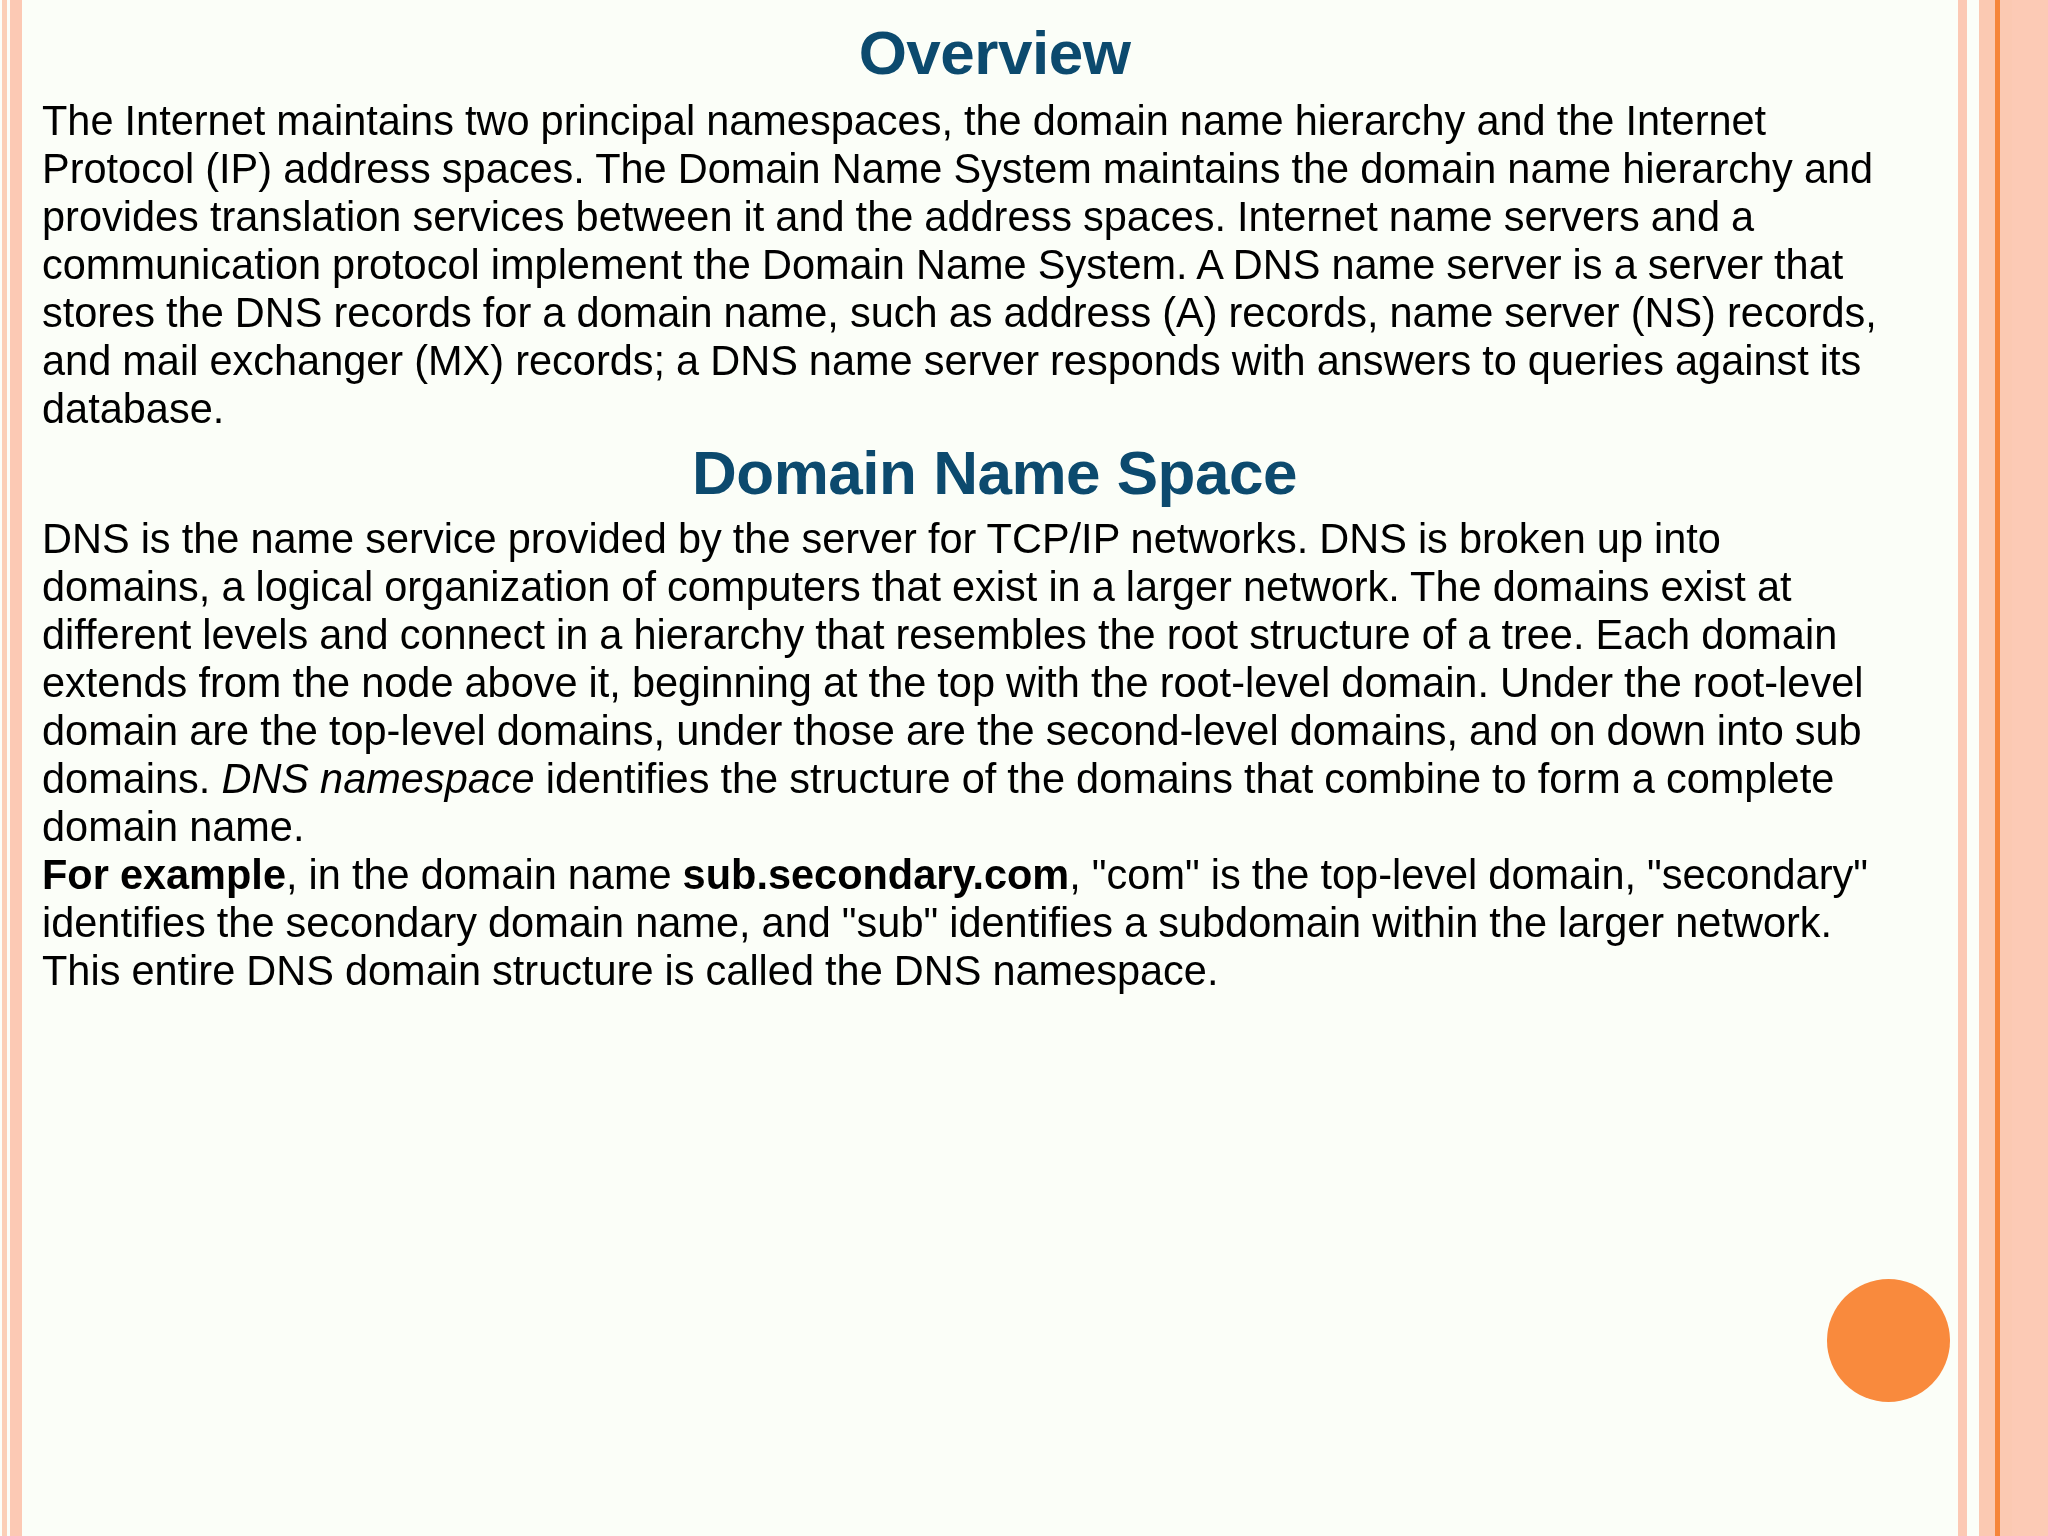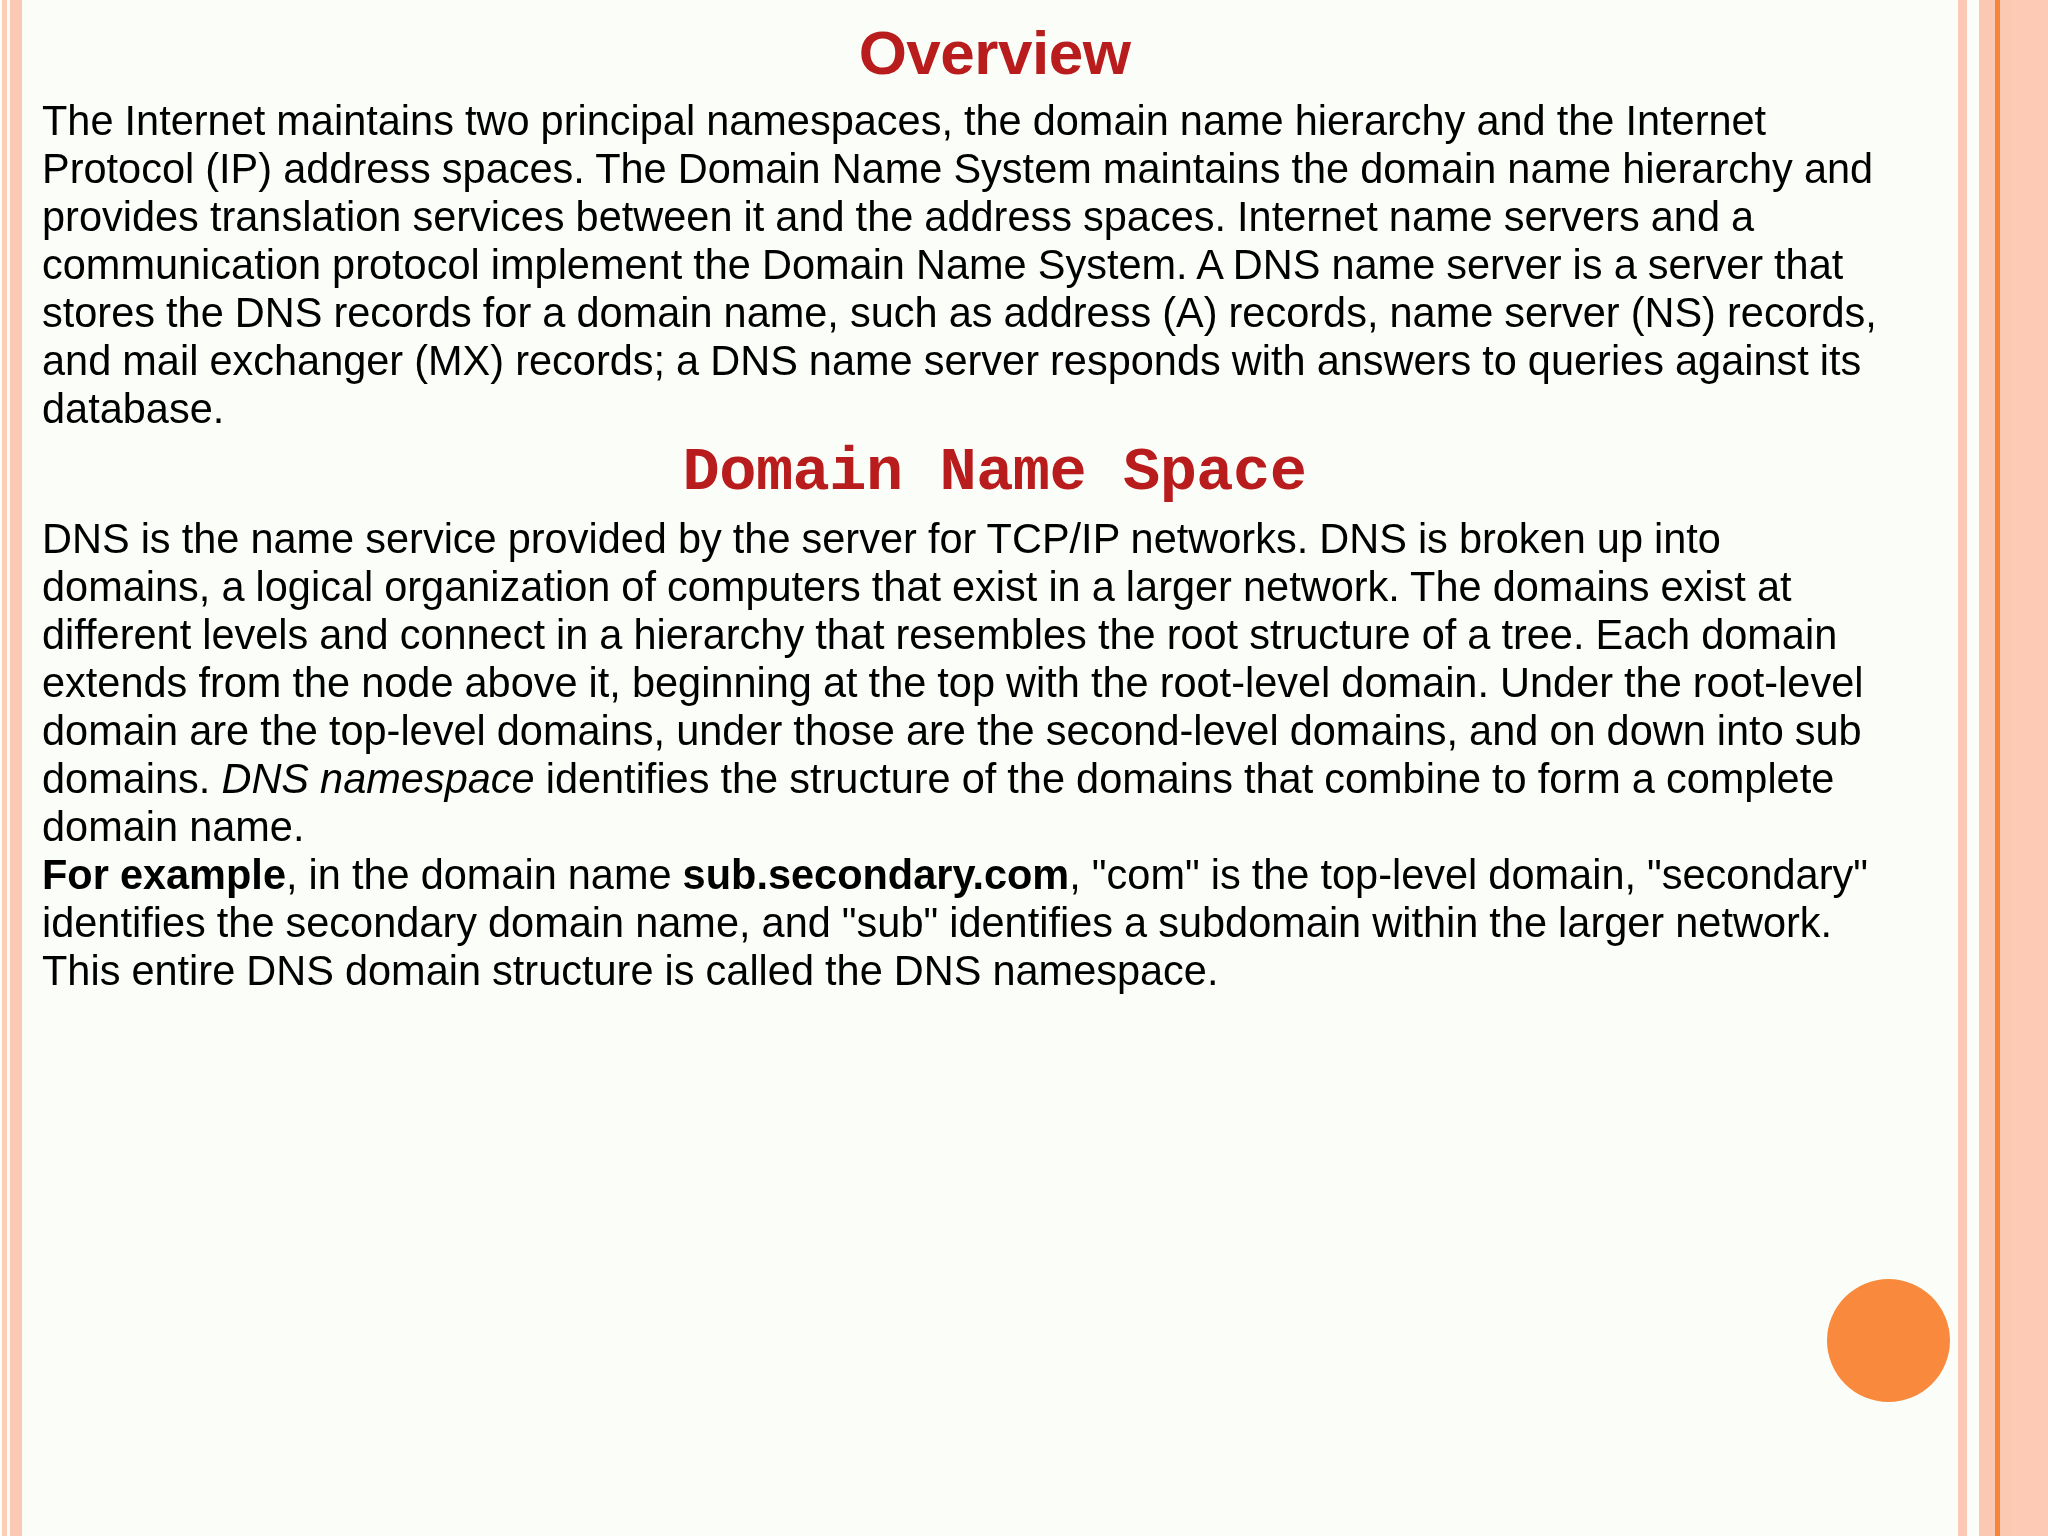--- a/index.html
+++ b/index.html
@@ -60,25 +60,25 @@
     z-index: 2;
   }
 
   h1.slide-heading {
     margin: 0;
     font-size: 62px;
     line-height: 78px;
     font-weight: bold;
     text-align: center;
     letter-spacing: -0.5px;
-    color: #b91c1c;
+    color: #0c4a6e;
     font-family: "Liberation Sans", "DejaVu Sans", sans-serif;
   }
   #heading-overview      { padding-top: 14px; }
-  #heading-domain-space  { padding-top: 2px; font-family: Liberation Mono, monospace; }
+  #heading-domain-space  { padding-top: 2px; }
 
   p.body-text {
     margin: 0;
     font-size: 43px;
     line-height: 48px;
     color: #000000;
     font-family: "Liberation Sans", "DejaVu Sans", sans-serif;
     font-stretch: semi-condensed;
     transform: scaleX(0.965);
     transform-origin: left top;

